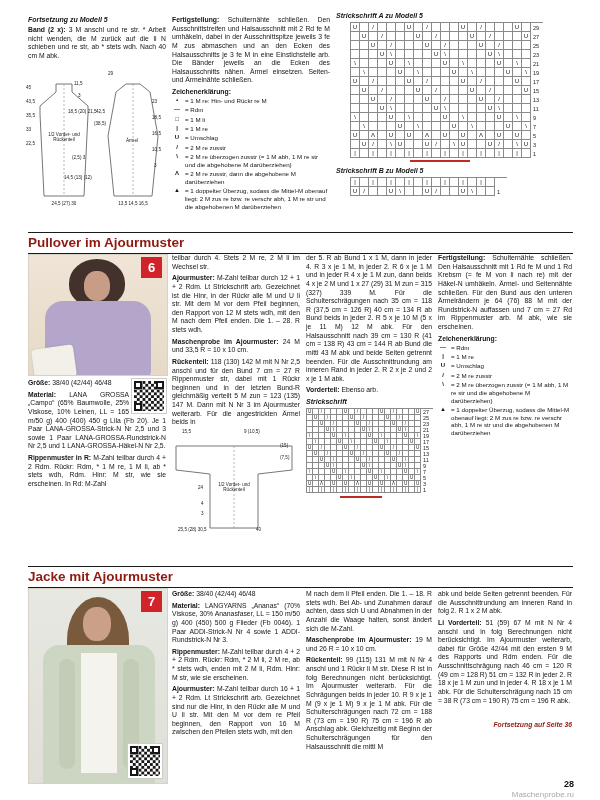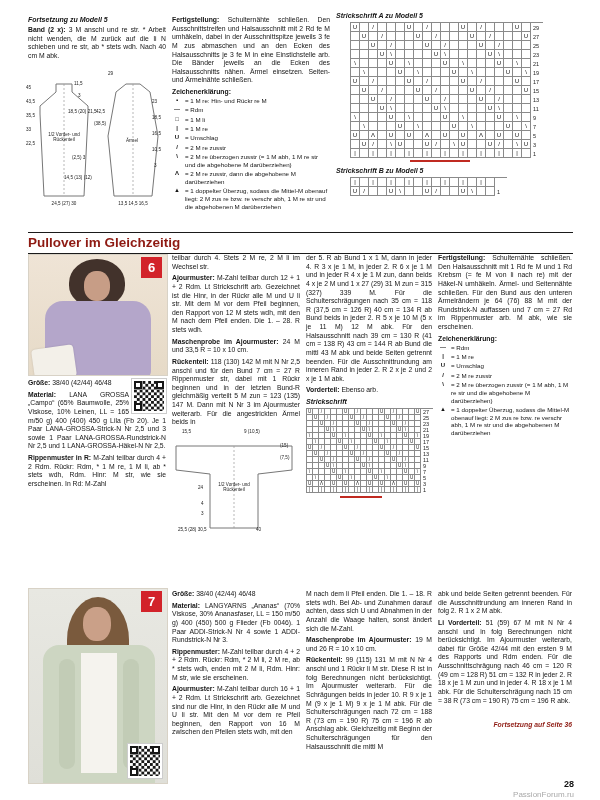--- a/index.html
+++ b/index.html
@@ -508,21 +508,21 @@
           <span class="ch-cell"></span>
           <span class="ch-cell"></span>
           <span class="ch-cell">U</span>
           <span class="ch-cell">\</span>
           <span class="ch-cell"></span>
           <span class="ch-cell"></span>
           <span class="ch-num">1</span>
         </div></div>
   </div>
 
-  <div class="section-h" style="top:232px">Pullover im Gleichzeitig</div>
+  <div class="section-h" style="top:232px">Pullover im Ajourmuster</div>
 
   <div class="photo" style="left:28px;top:254px;width:140px;height:122px;background:linear-gradient(#efe4d6,#e6dac7)">
     <div class="abs" style="left:40px;top:4px;width:56px;height:48px;background:#42322b;border-radius:50% 50% 45% 45%"></div>
     <div class="abs" style="left:55px;top:16px;width:26px;height:30px;background:#c79d86;border-radius:46%"></div>
     <div class="abs" style="left:16px;top:46px;width:106px;height:78px;background:#b4a6ca;border-radius:18px 18px 8px 8px"></div>
     <div class="abs" style="left:4px;top:92px;width:42px;height:32px;background:#f3f0e9;border-radius:4px;transform:rotate(-8deg);box-shadow:0 0 2px rgba(0,0,0,.15)"></div>
   </div>
   <div class="badge" style="left:141px;top:257px">6</div>
 
   <div class="abs" style="left:28px;top:379px;width:138px">
@@ -892,20 +892,21 @@
           <span class="lg-txt">= 2 M re überzogen zusstr (= 1 M abh, 1 M re str und die abgehobene M darüberziehen)</span>
         </div>
 
         <div class="lg-row">
           <span class="lg-sym">▲</span>
           <span class="lg-txt">= 1 doppelter Überzug, sodass die Mittel-M obenauf liegt: 2 M zus re bzw. re verschr abh, 1 M re str und die abgehobenen M darüberziehen</span>
         </div>
       </div>
   </div>
 
+  <div class="section-h" style="top:566px">Jacke mit Ajourmuster</div>
 
   <div class="photo" style="left:28px;top:588px;width:140px;height:196px;background:linear-gradient(#e8e8e2,#dfdfd8)">
     <div class="abs" style="left:38px;top:8px;width:62px;height:86px;background:#7a5a3d;border-radius:50% 50% 40% 40%"></div>
     <div class="abs" style="left:54px;top:18px;width:28px;height:34px;background:#caa088;border-radius:46%"></div>
     <div class="abs" style="left:14px;top:56px;width:112px;height:140px;background:#cdd6c2;border-radius:16px 16px 0 0"></div>
     <div class="abs" style="left:52px;top:64px;width:36px;height:120px;background:#f5f3ee"></div>
     <div class="abs" style="left:30px;top:70px;width:16px;height:110px;background:#c2ccb6;border-radius:8px"></div>
     <div class="abs" style="left:94px;top:70px;width:16px;height:110px;background:#c2ccb6;border-radius:8px"></div>
   </div>
   <div class="badge" style="left:141px;top:591px">7</div>
@@ -928,15 +929,15 @@
     <p><b>Rückenteil:</b> <span>99 (115) 131 M mit N Nr 4 anschl und 1 Rückr li M str. Diese R ist in folg Berechnungen nicht berücksichtigt. Im Ajourmuster weiterarb. Für die Schrägungen beids in jeder 10. R 9 x je 1 M (9 x je 1 M) 9 x je 1 M abk. Für die Schulterschrägungen nach 72 cm = 188 R (73 cm = 190 R) 75 cm = 196 R ab Anschlag abk. Gleichzeitig mit Beginn der Schulterschrägungen für den Halsausschnitt die mittl M</span></p>
   </div>
 
   <div class="abs" style="left:438px;top:590px;width:134px">
     <p>abk und beide Seiten getrennt beenden. Für die Ausschnittrundung am inneren Rand in folg 2. R 1 x 2 M abk.</p>
     <p><b>Li Vorderteil:</b> <span>51 (59) 67 M mit N Nr 4 anschl und in folg Berechnungen nicht berücksichtigt. Im Ajourmuster weiterarb, dabei für Größe 42/44 mit den ersten 9 M des Rapports und Rdm enden. Für die Ausschnittschrägung nach 46 cm = 120 R (49 cm = 128 R) 51 cm = 132 R in jeder 2. R 18 x je 1 M zun und in jeder 4. R 18 x je 1 M abk. Für die Schulterschrägung nach 15 cm = 38 R (73 cm = 190 R) 75 cm = 196 R abk.</span></p>
     <p class="cont-note">Fortsetzung auf Seite 36</p>
   </div>
 
   <div class="pagenum">28</div>
-  <div class="watermark">PassionForum.ru</div>
+  <div class="watermark">Maschenprobe.ru</div>
 
 </div>
 
 </body></html>

